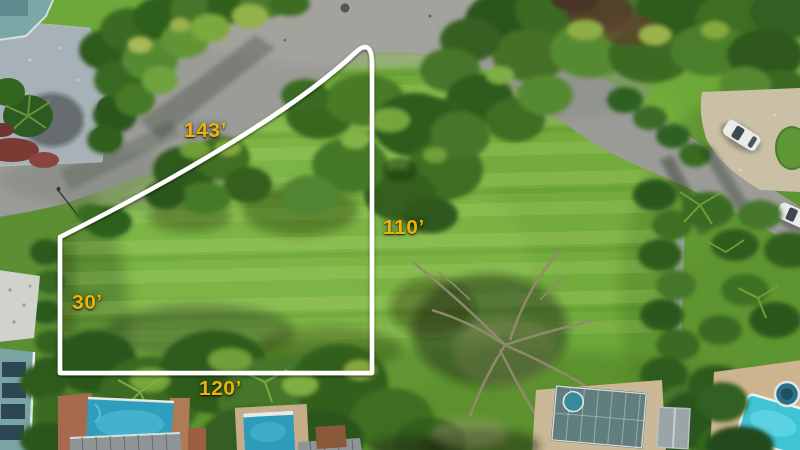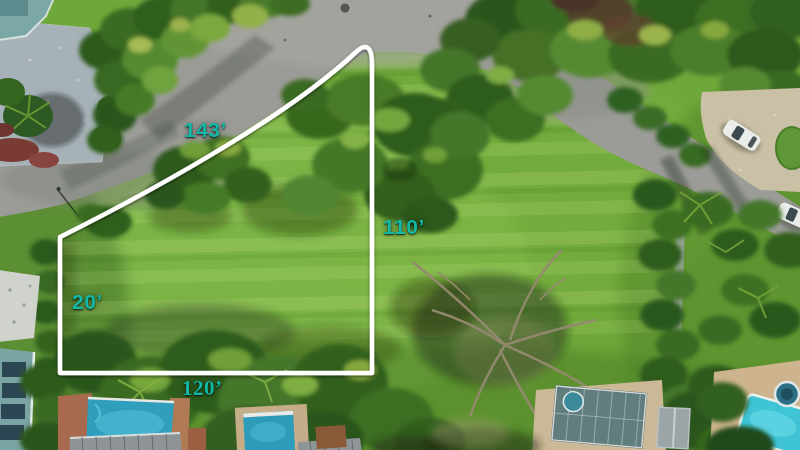--- a/index.html
+++ b/index.html
@@ -3,31 +3,31 @@
 <meta charset="utf-8">
 <style>
   html,body{margin:0;padding:0;background:#000;}
   .stage{
     position:relative;width:800px;height:450px;overflow:hidden;
     font-family:"Liberation Sans",sans-serif;
   }
   .stage svg{position:absolute;left:0;top:0;display:block;}
   .dim{
     position:absolute;
-    color:#14b8a6;
+    color:#eab308;
     font-weight:bold;
     font-size:21px;
     letter-spacing:.5px;
     text-shadow:0 1px 2px rgba(0,0,0,.85),0 0 7px rgba(0,0,0,.45);
     user-select:none;
   }
   #dim-top{left:184px;top:118px;}
   #dim-right{left:383px;top:215px;}
   #dim-left{left:72px;top:290px;}
-  #dim-bottom{left:182px;top:376px;font-family:Liberation Serif, serif;}
+  #dim-bottom{left:199px;top:376px;}
 </style>
 </head>
 <body>
 
 <div class="stage">
 <svg width="800" height="450" viewBox="0 0 800 450">
   <defs>
     <filter id="b2" x="-30%" y="-30%" width="160%" height="160%">
           <feGaussianBlur stdDeviation="2"></feGaussianBlur>
         </filter>
@@ -447,15 +447,15 @@
       <ellipse cx="410" cy="450" rx="40" ry="14" fill="rgba(30,45,20,0.5)"></ellipse>
       <ellipse cx="470" cy="432" rx="38" ry="14" fill="rgba(175,160,120,0.35)"></ellipse>
     </g>
 
     <path d="M 60,373 L 60,237 C 170,182 295,110 356,52 Q 372,38 372,64 L 372,373 Z" fill="none" stroke="#ffffff" stroke-width="4.5" stroke-linejoin="round" stroke-linecap="round" filter="url(#lineShadow)"></path>
   </g>
 </svg>
 
   <div class="dim" id="dim-top">143’</div>
   <div class="dim" id="dim-right">110’</div>
-  <div class="dim" id="dim-left">20’</div>
+  <div class="dim" id="dim-left">30’</div>
   <div class="dim" id="dim-bottom">120’</div>
 </div>
 
 </body></html>

